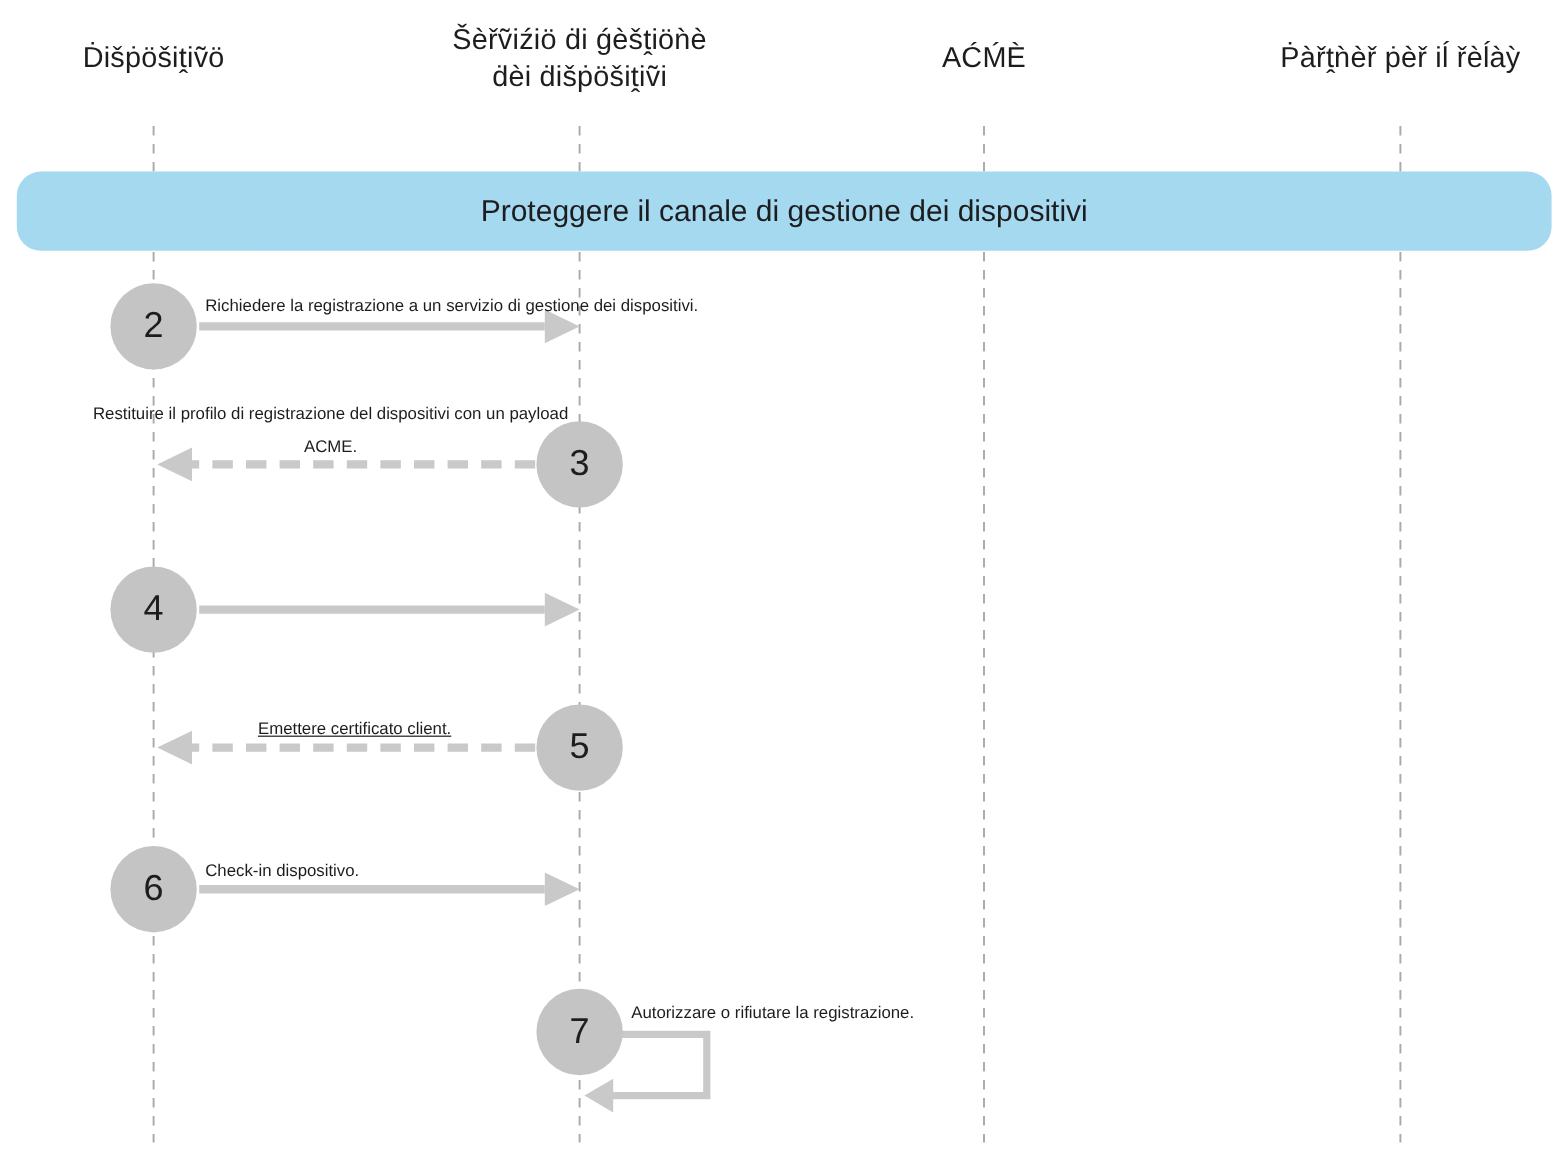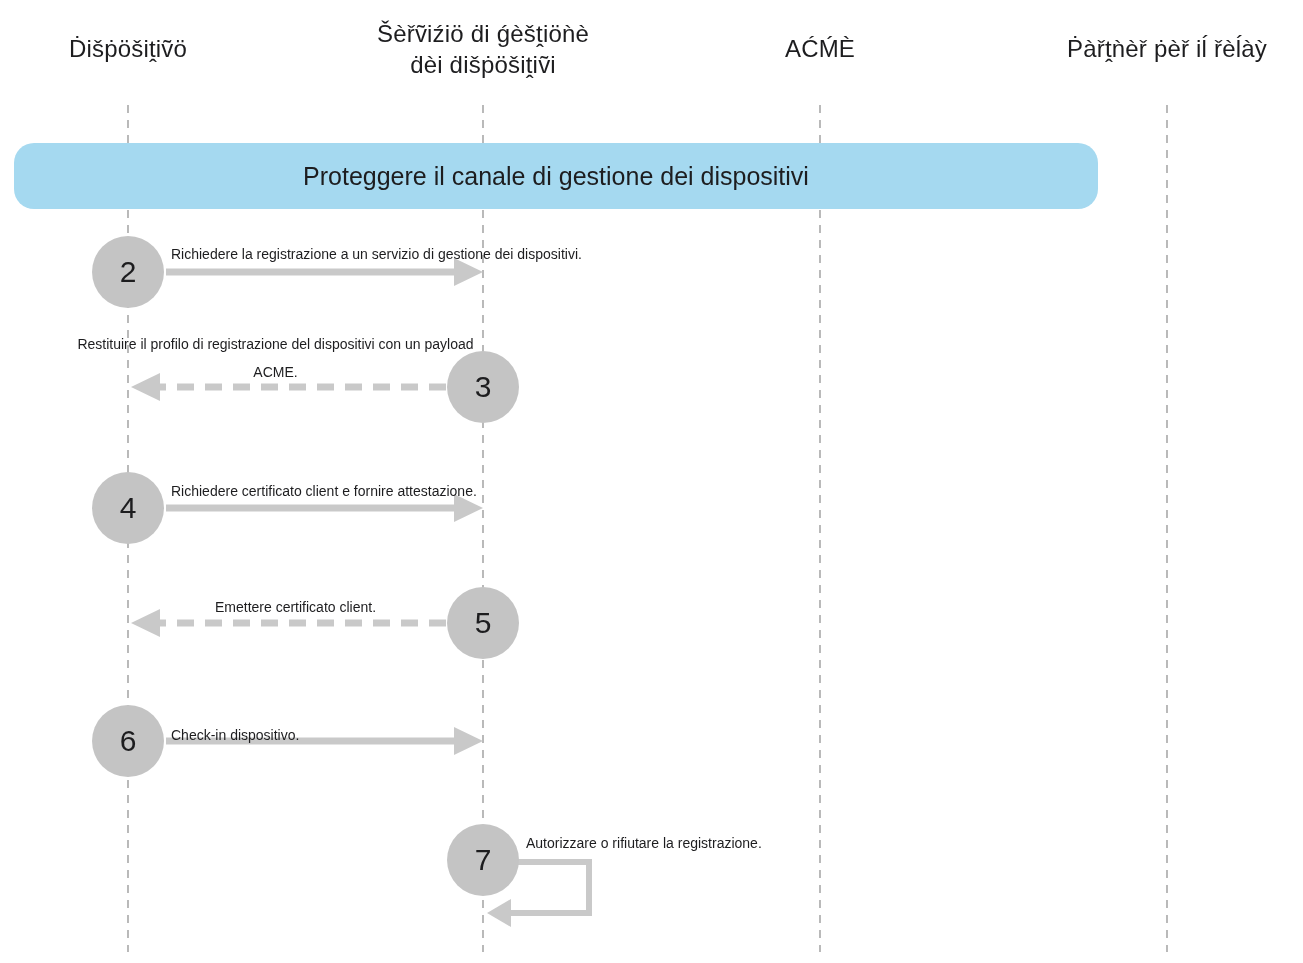--- a/index.html
+++ b/index.html
@@ -19,21 +19,21 @@
   .lifeline{stroke:var(--lifeline);stroke-width:1.6;stroke-dasharray:8 7;}
   .arrow-line{stroke:var(--arrow);stroke-width:7;}
   .arrow-dashed{stroke-dasharray:17 11;}
   .arrow-head{fill:var(--arrow);}
   .loop-path{stroke:var(--arrow);stroke-width:6;fill:none;}
   .actor{
     position:absolute;text-align:center;font-size:24px;line-height:31px;
     font-weight:500;letter-spacing:0.2px;
   }
   .banner{
-    position:absolute;left:14px;top:143px;width:1084px;height:66px;
+    position:absolute;left:14px;top:143px;width:1279px;height:66px;
     background:var(--banner-bg);border-radius:20px;
     display:flex;align-items:center;justify-content:center;
     font-size:25px;font-weight:500;
   }
   .step-circle{
     position:absolute;width:72px;height:72px;border-radius:50%;
     background:var(--circle-fill);
     display:flex;align-items:center;justify-content:center;
     font-size:30px;font-weight:500;
   }
@@ -115,18 +115,17 @@
   </div>
   <div class="step-circle" style="left:92px;top:705px;">
     <span>6</span>
   </div>
   <div class="step-circle" style="left:447px;top:824px;">
     <span>7</span>
   </div>
 
   <div class="msg" style="left:171px;top:240px;width:560px;">Richiedere la registrazione a un servizio di gestione dei dispositivi.</div>
   <div class="msg center" style="left:68px;top:330px;width:415px;">Restituire il profilo di registrazione del dispositivi con un payload ACME.</div>
-  <div class="msg" style="left:171px;top:477px;width:560px;">Richiedere certificato client e fornire attestazione.</div>
-  <div class="msg center" style="left:128px;top:593px;width:335px;">Emettere certificato client.</div>
-  <div class="msg" style="left:171px;top:711px;width:400px;margin-top:10px;">Check-in dispositivo.</div>
+  <div class="msg center" style="left:128px;top:593px;width:335px;text-decoration:underline;">Emettere certificato client.</div>
+  <div class="msg" style="left:171px;top:711px;width:400px;">Check-in dispositivo.</div>
   <div class="msg" style="left:526px;top:829px;width:430px;">Autorizzare o rifiutare la registrazione.</div>
 
 </div>
 
 </body></html>

